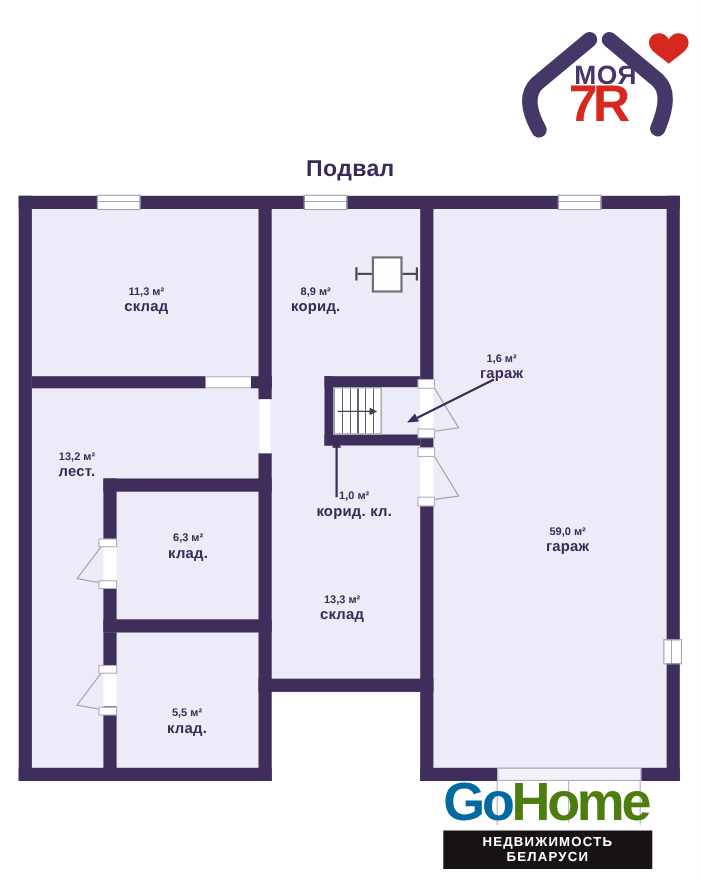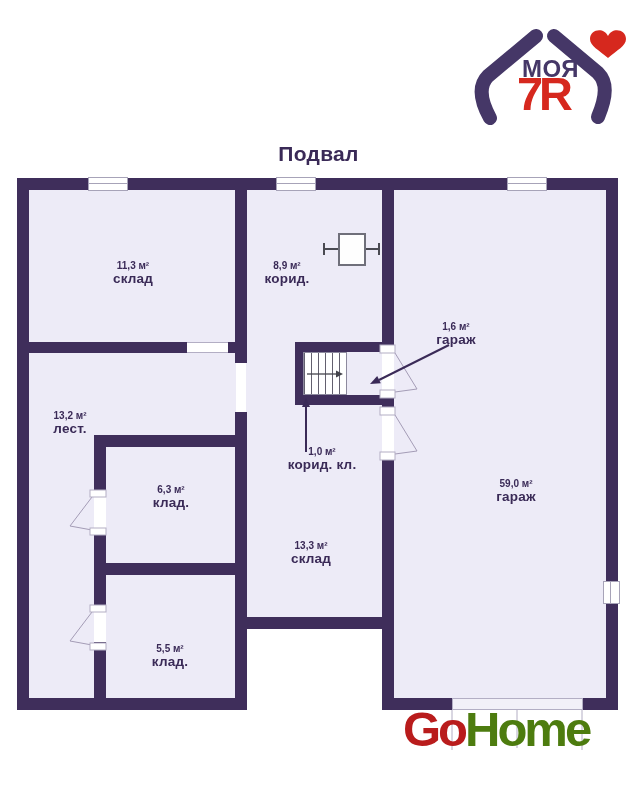--- a/index.html
+++ b/index.html
@@ -37,21 +37,21 @@
   .brand-top svg{position:absolute;left:0;top:0;}
   .brand-word{position:absolute;left:60px;top:43px;font-size:24px;font-weight:800;
               color:#453767;letter-spacing:.5px;}
   .brand-7ya{position:absolute;left:55px;top:58px;font-size:47px;font-weight:800;
              color:#d6281e;letter-spacing:-2px;line-height:1;}
   .brand-7ya .ya{display:inline-block;transform:scaleX(-1);}
 
   
   .footer-brand{position:absolute;left:403px;top:706px;width:192px;z-index:6;}
   .gohome{font-size:49px;font-weight:800;letter-spacing:-3px;line-height:.95;}
-  .gohome .go{color:#b91c1c;}
+  .gohome .go{color:#0369a1;}
   .gohome .home{color:#4d7c0f;}
   .tagline{margin-top:2px;width:190px;background:#181415;color:#fff;font-size:12px;
            font-weight:700;letter-spacing:1.1px;text-align:center;padding:3px 0 4px;}
 </style>
 </head>
 <body>
 
 <div class="page">
 
   <div class="brand-top">
@@ -185,15 +185,16 @@
       </g>
       <g>
         <line x1="307" y1="374" x2="338" y2="374" stroke="#44444c" stroke-width="1.3"></line>
         <polygon points="343,374 336,370.5 336,377.5" fill="#44444c"></polygon>
       </g>
     </svg>
   </div>
 
   <div class="footer-brand">
     <div class="gohome"><span class="go">Go</span><span class="home">Home</span></div>
+    <div class="tagline">НЕДВИЖИМОСТЬ БЕЛАРУСИ</div>
   </div>
 
 </div>
 
 </body></html>

